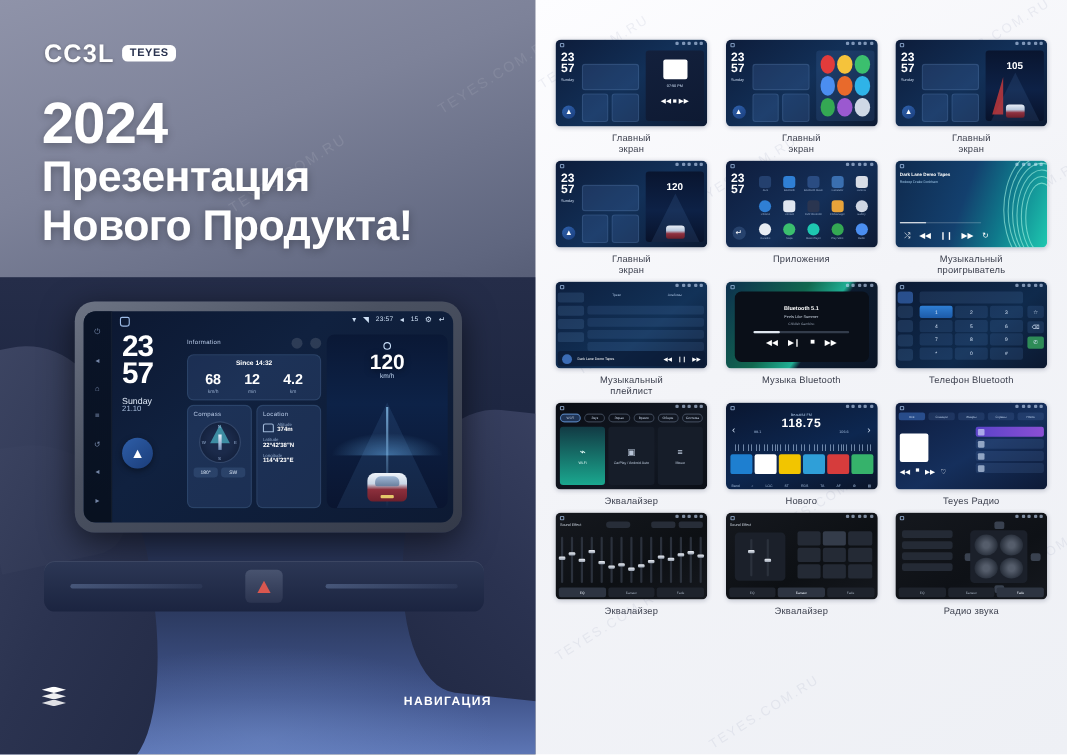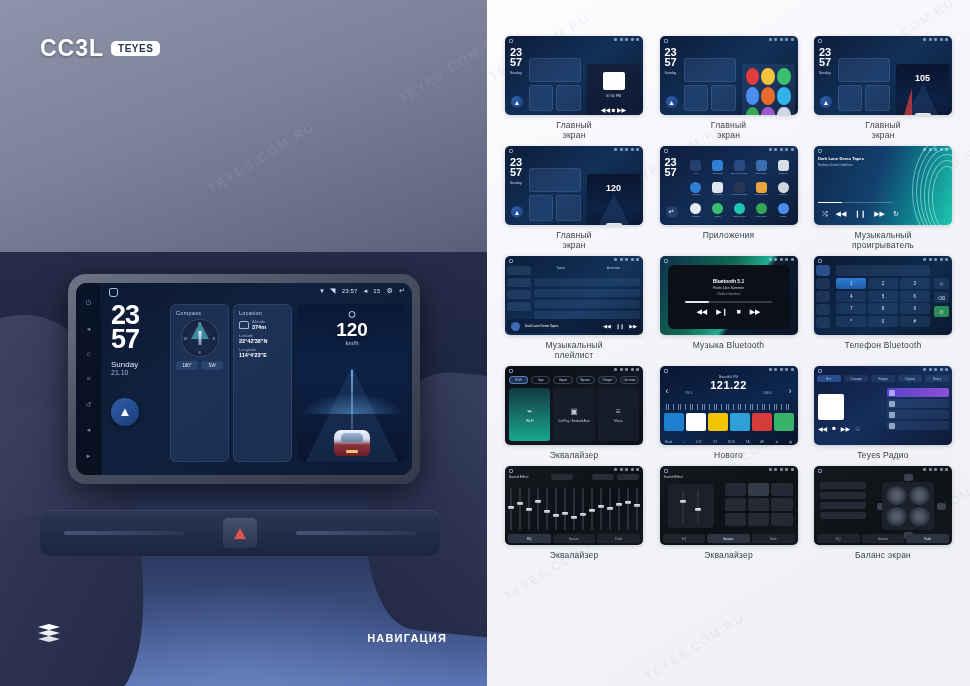--- a/index.html
+++ b/index.html
@@ -292,21 +292,21 @@
   .m-card {
     position:absolute; background:rgba(95,140,210,.18);
     border:.5px solid rgba(150,190,240,.14); border-radius:3px;
   }
   .m-fab {
     position:absolute; left:6px; bottom:7px; width:12px; height:12px; border-radius:50%;
     background:linear-gradient(140deg,#2f62ae,#1b3f7e); color:#fff;
     font-size:7px; display:flex; align-items:center; justify-content:center;
   }
   .m-right {
-    position:absolute; right:3px; top:28px; width:53px; height:64px;
+    position:absolute; right:3px; top:10px; width:53px; height:64px;
     border-radius:3px; overflow:hidden;
   }
   .m-drive { background:linear-gradient(180deg,#09152f,#0d2146 55%,#08122a); }
   .m-road {
     position:absolute; left:50%; bottom:0; transform:translateX(-50%);
     width:0;height:0;border-left:22px solid transparent;border-right:22px solid transparent;
     border-bottom:44px solid rgba(120,185,255,.11);
   }
   .m-spd {
     position:absolute; left:0; top:9px; width:100%; text-align:center;
@@ -471,20 +471,25 @@
   <div class="hero-wm wm2">TEYES.COM.RU</div>
   <div class="hero-wm wm3">TEYES.COM.RU</div>
   <div class="hero-wm wm4">TEYES.COM.RU</div>
   <div class="hero-wm wm5">TEYES.COM.RU</div>
 
   <div class="logo-row">
     <span class="logo-text">CC3L</span>
     <span class="wifi-badge">TEYES</span>
   </div>
 
+  <div class="hero-title">
+    <div class="hero-year">2024</div>
+    <div class="hero-l1">Презентация</div>
+    <div class="hero-l2">Нового Продукта!</div>
+  </div>
 
   <div class="dash">
     <div class="pillar"></div>
     <div class="pillar2"></div>
     <div class="right-vent"></div>
 
     <div class="bezel">
       <div class="screen">
 
         <div class="keystrip">
@@ -513,20 +518,46 @@
 
             <div class="col-clock">
               <div class="clk-h">23</div>
               <div class="clk-m">57</div>
               <div class="clk-day">Sunday</div>
               <div class="clk-date">21.10</div>
               <div class="nav-fab">▲</div>
             </div>
 
             <div class="col-mid">
+              <div>
+                <div class="info-head">
+                  <span class="panel-lbl">Information</span>
+                  <span>
+                    <i class="ic"></i>
+                    <i class="ic"></i>
+                  </span>
+                </div>
+                <div class="card">
+                  <div class="since">Since 14:32</div>
+                  <div class="stats">
+                    <div>
+                      <div class="stat-v">68</div>
+                      <div class="stat-u">km/h</div>
+                    </div>
+                    <div>
+                      <div class="stat-v">12</div>
+                      <div class="stat-u">min</div>
+                    </div>
+                    <div>
+                      <div class="stat-v">4.2</div>
+                      <div class="stat-u">km</div>
+                    </div>
+                  </div>
+                </div>
+              </div>
 
               <div class="row2">
                 <div class="card compass-card">
                   <div class="panel-lbl">Compass</div>
                   <div class="compass-dial">
                     <div class="cone"></div>
                     <div class="needle"></div>
                     <span class="cdir cN">N</span>
                     <span class="cdir cS">S</span>
                     <span class="cdir cE">E</span>
@@ -1026,21 +1057,21 @@
           <div class="ms-home"></div>
           <div class="ms-bar">
               <i></i>
               <i></i>
               <i></i>
               <i></i>
               <i></i>
             </div>
           <div class="rd-top">
             <div class="rd-band">Beautiful FM</div>
-            <div class="rd-freq">121.22</div>
+            <div class="rd-freq">118.75</div>
           </div>
           <div class="rd-arrow" style="left:6px">‹</div>
           <div class="rd-arrow" style="right:6px">›</div>
           <div style="position:absolute;left:26px;top:25px;color:#9db6d8;font-size:3.4px">99.1</div>
           <div style="position:absolute;right:26px;top:25px;color:#9db6d8;font-size:3.4px">106.6</div>
           <div class="rd-scale"></div>
           <div class="rd-presets">
             <div class="rd-p" style="background:#1e7fd0"></div>
             <div class="rd-p" style="background:#ffffff"></div>
             <div class="rd-p" style="background:#f2c500"></div>
@@ -1255,17 +1286,17 @@
             <div class="spk"></div>
             <div class="spk"></div>
           </div>
           <div class="eq-bot">
             <div class="eq-bb">EQ</div>
             <div class="eq-bb">Баланс</div>
             <div class="eq-bb on">Fade</div>
           </div>
         </div>
       </div>
-      <div class="cap">Баланс экран</div>
+      <div class="cap">Радио звука</div>
     </div>
   </div>
 
 </div>
 
 </body></html>

